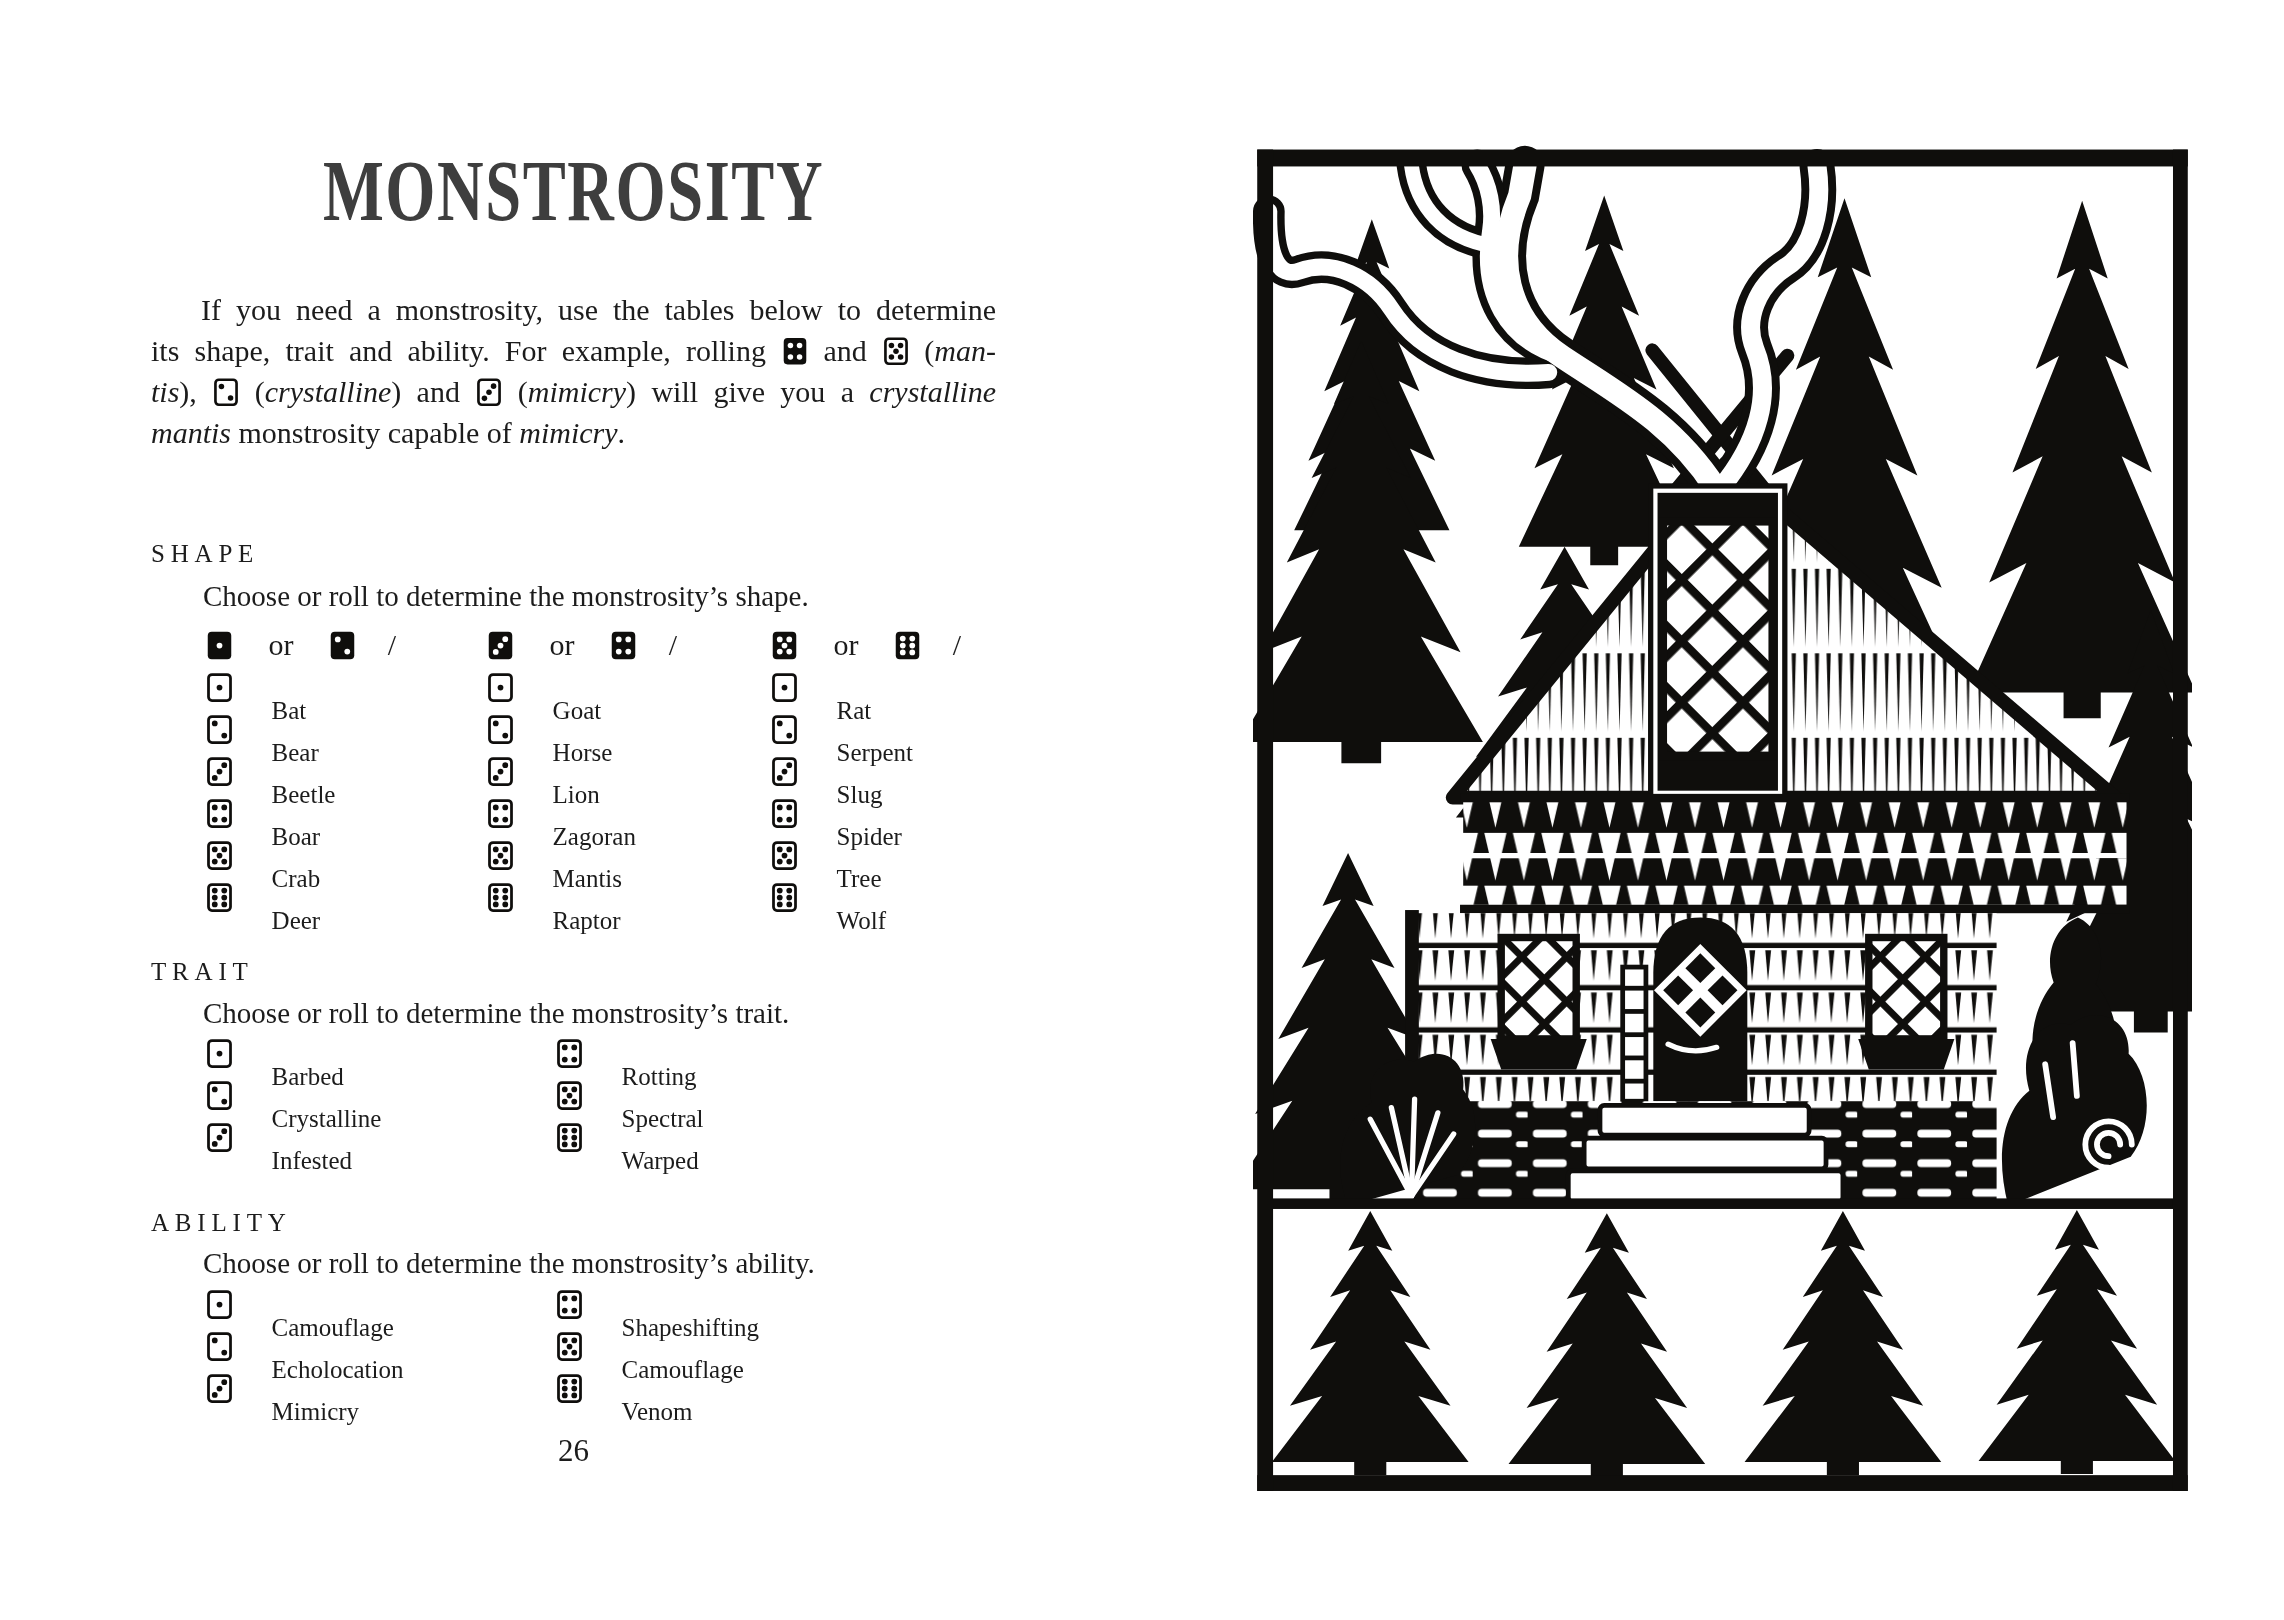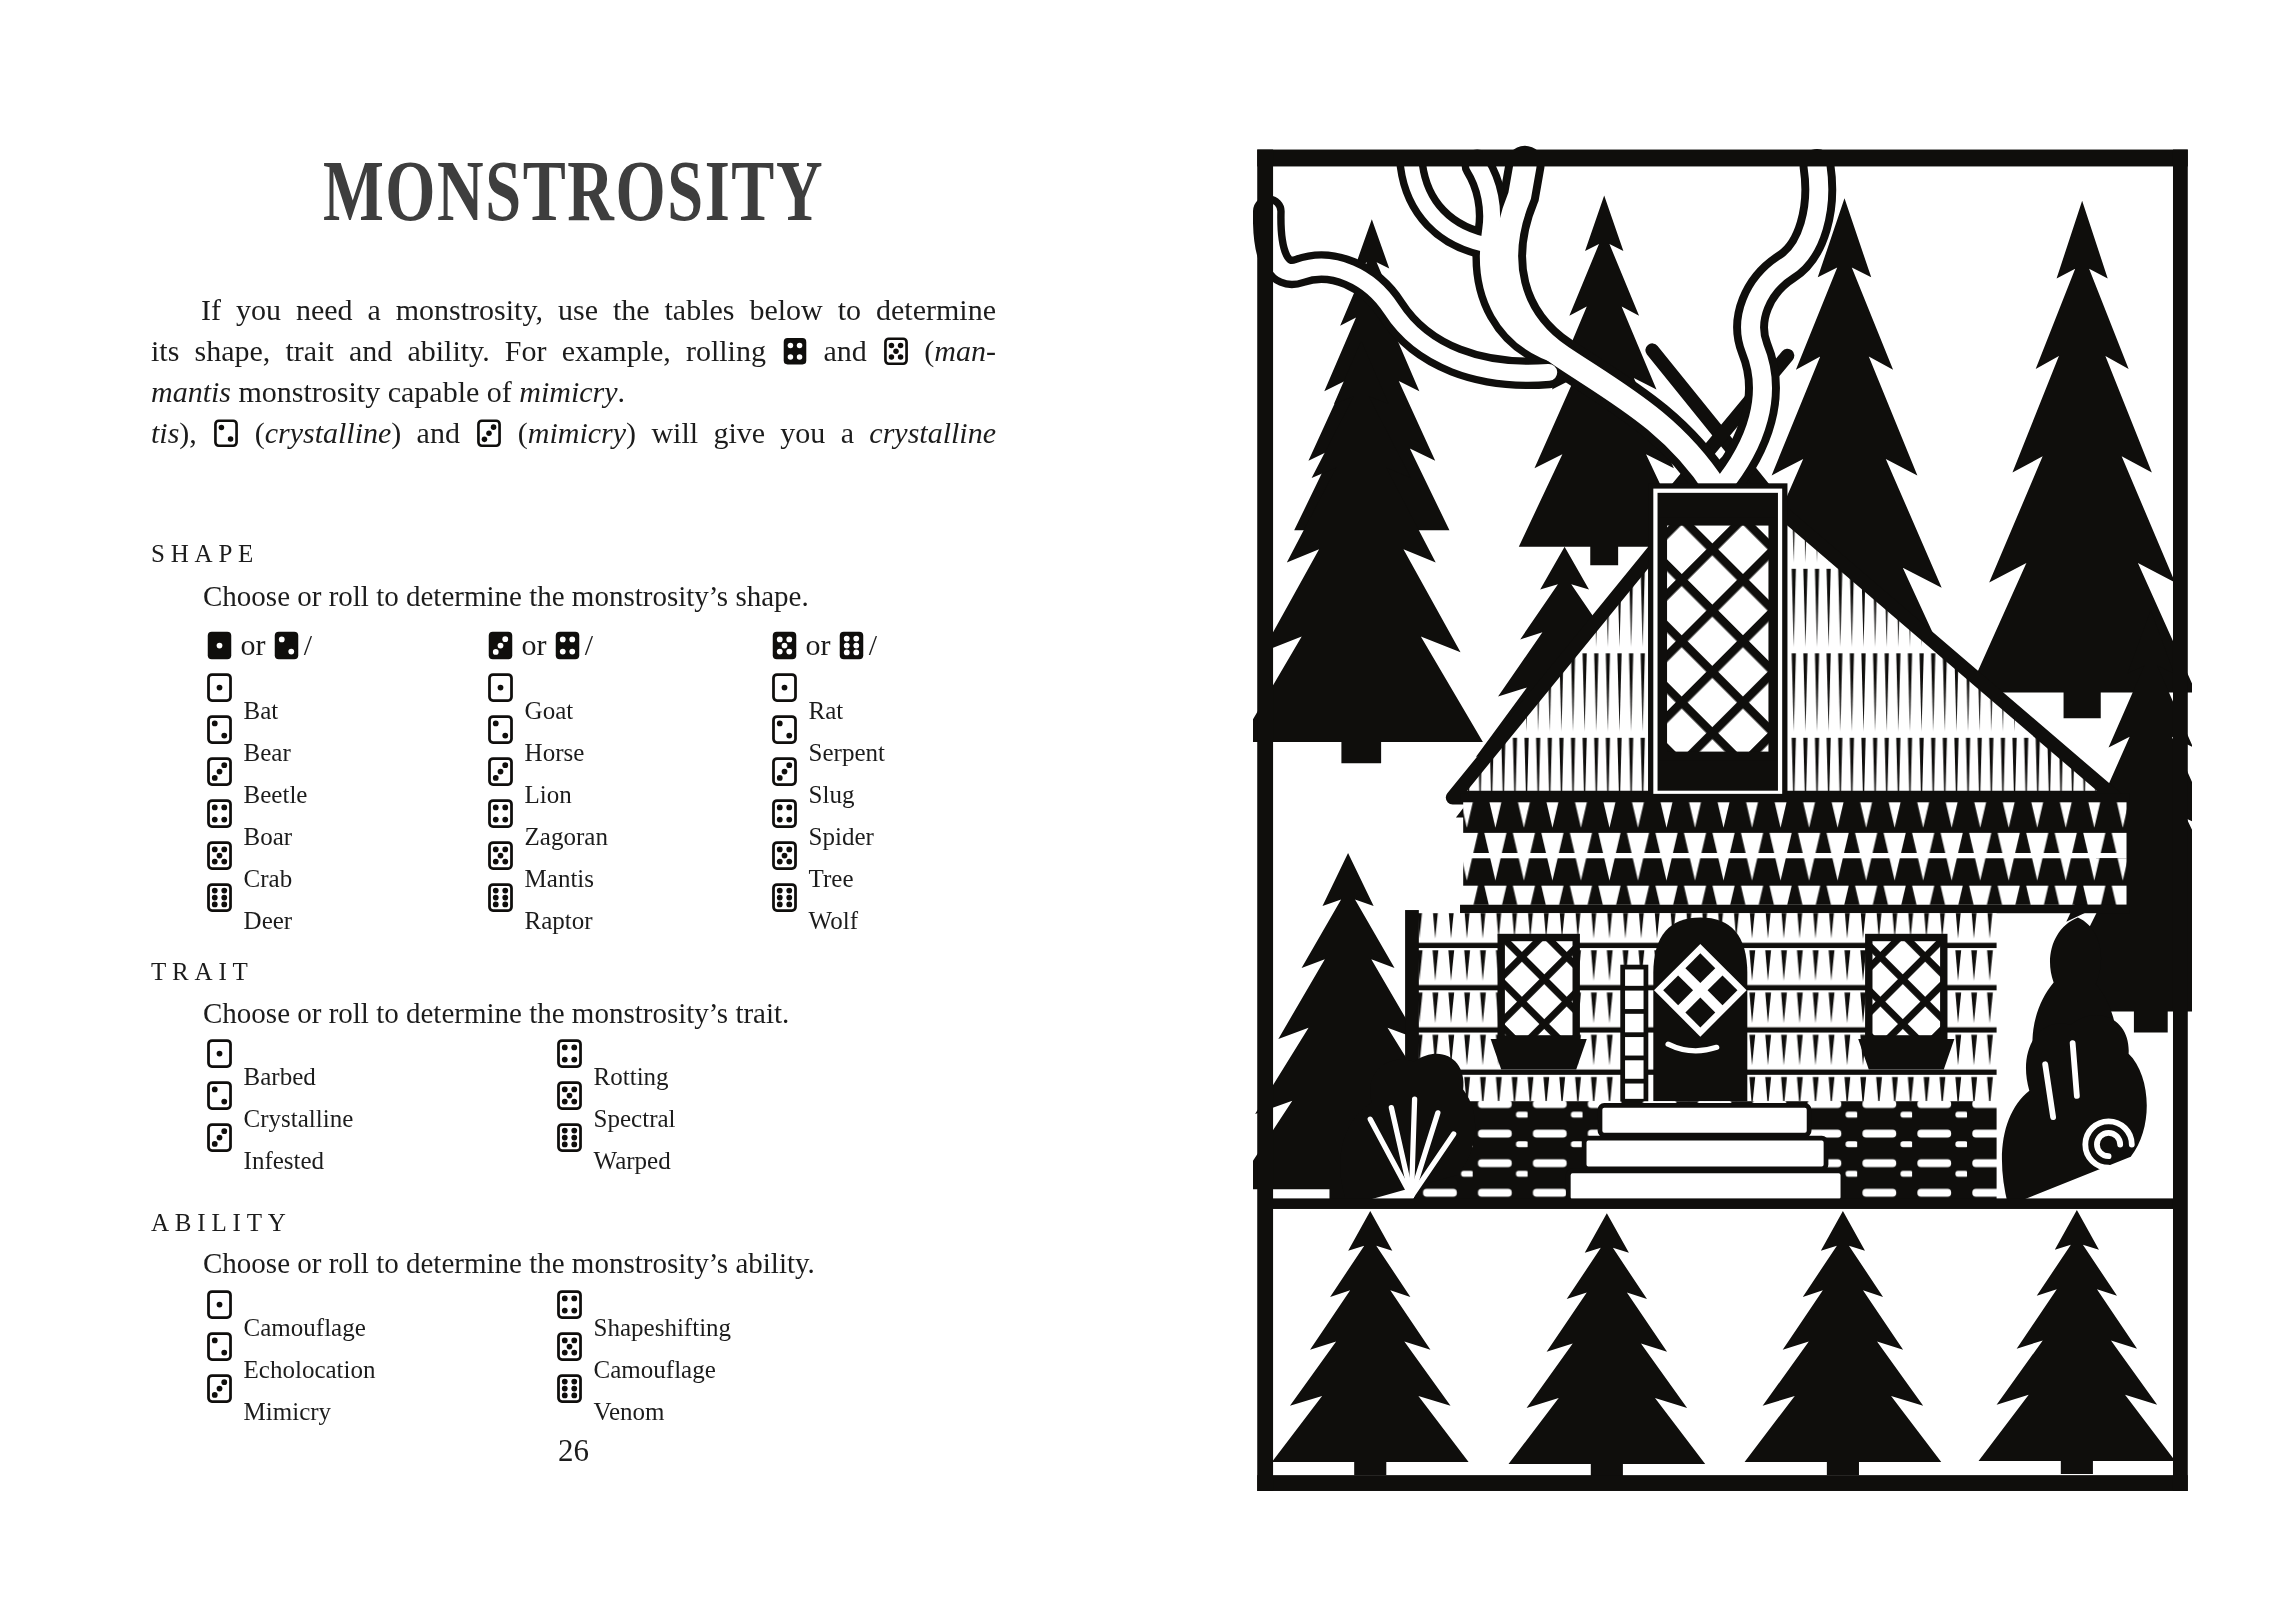--- a/index.html
+++ b/index.html
@@ -24,21 +24,21 @@
 
   .instr{position:absolute;left:203px;font-size:29px;white-space:nowrap;}
   #shape-instr{top:580px;} #trait-instr{top:997px;} #ability-instr{top:1247px;}
 
   .grid{position:absolute;left:151px;}
   #shape-grid{top:624px;} #trait-grid{top:1032px;} #ability-grid{top:1283px;}
   .grid .col{position:absolute;top:0;}
   #shape-grid .c0{left:56px;} #shape-grid .c1{left:337px;} #shape-grid .c2{left:621px;}
   #trait-grid .c0,#ability-grid .c0{left:56px;}
   #trait-grid .c1,#ability-grid .c1{left:406px;}
-  .row{display:flex;align-items:center;height:42px;white-space:nowrap;}
+  .row{display:flex;align-items:center;height:42px;white-space:nowrap;gap:28px;}
   .row .die{margin-right:11.6px;flex:0 0 auto;}
   .row.hdr .die{margin-right:0;}
   .or{margin:0 8.5px;font-size:30px;} .slash{margin-left:4.8px;font-size:30px;}
   .lbl{font-size:25px;margin-top:48px;}
   .die-inline{vertical-align:-4.8px;margin:0 1.6px;}
 
   #page-number{position:absolute;left:151px;top:1433px;width:845px;
                text-align:center;font-size:31px;}
 
   
@@ -58,31 +58,31 @@
         <circle cx="31" cy="82.4" r="11.5" fill="#fff"></circle>
         <circle cx="69" cy="82.4" r="11.5" fill="#fff"></circle>
       </svg><span> and </span><svg class="die die-inline" style="width:24px;height:28.5px" viewBox="0 0 100 116">
         <rect x="6" y="6" width="88" height="104" rx="14" fill="#fff" stroke="#0f0e0c" stroke-width="11"></rect>
         <circle cx="31" cy="33.6" r="11.5" fill="#0f0e0c"></circle>
         <circle cx="69" cy="33.6" r="11.5" fill="#0f0e0c"></circle>
         <circle cx="50" cy="58.0" r="11.5" fill="#0f0e0c"></circle>
         <circle cx="31" cy="82.4" r="11.5" fill="#0f0e0c"></circle>
         <circle cx="69" cy="82.4" r="11.5" fill="#0f0e0c"></circle>
       </svg><span> (</span><span class="it">man-</span></div>
-    <div class="iline"><span class="it">mantis</span><span> monstrosity capable of </span><span class="it">mimicry</span><span>.</span></div>
     <div class="iline just"><span class="it">tis</span><span>), </span><svg class="die die-inline" style="width:24px;height:28.5px" viewBox="0 0 100 116">
         <rect x="6" y="6" width="88" height="104" rx="14" fill="#fff" stroke="#0f0e0c" stroke-width="11"></rect>
         <circle cx="31" cy="33.6" r="11.5" fill="#0f0e0c"></circle>
         <circle cx="69" cy="82.4" r="11.5" fill="#0f0e0c"></circle>
       </svg><span> (</span><span class="it">crystalline</span><span>) and </span><svg class="die die-inline" style="width:24px;height:28.5px" viewBox="0 0 100 116">
         <rect x="6" y="6" width="88" height="104" rx="14" fill="#fff" stroke="#0f0e0c" stroke-width="11"></rect>
         <circle cx="69" cy="32.5" r="11.5" fill="#0f0e0c"></circle>
         <circle cx="50" cy="58.0" r="11.5" fill="#0f0e0c"></circle>
         <circle cx="31" cy="83.5" r="11.5" fill="#0f0e0c"></circle>
       </svg><span> (</span><span class="it">mimicry</span><span>) will give you a </span><span class="it">crystalline</span></div>
+    <div class="iline"><span class="it">mantis</span><span> monstrosity capable of </span><span class="it">mimicry</span><span>.</span></div>
   </div>
 
 <div class="sec-header" id="shape-header">SHAPE</div>
 <div class="instr" id="shape-instr">Choose or roll to determine the monstrosity’s shape.</div>
 <div class="grid" id="shape-grid">
     <div class="col c0">
       <div class="row hdr">
         <svg class="die " style="width:25px;height:31px" viewBox="0 0 100 116">
           <rect x="3" y="3" width="94" height="110" rx="16" fill="#0f0e0c"></rect>
           <circle cx="50" cy="58.0" r="11.5" fill="#fff"></circle>

